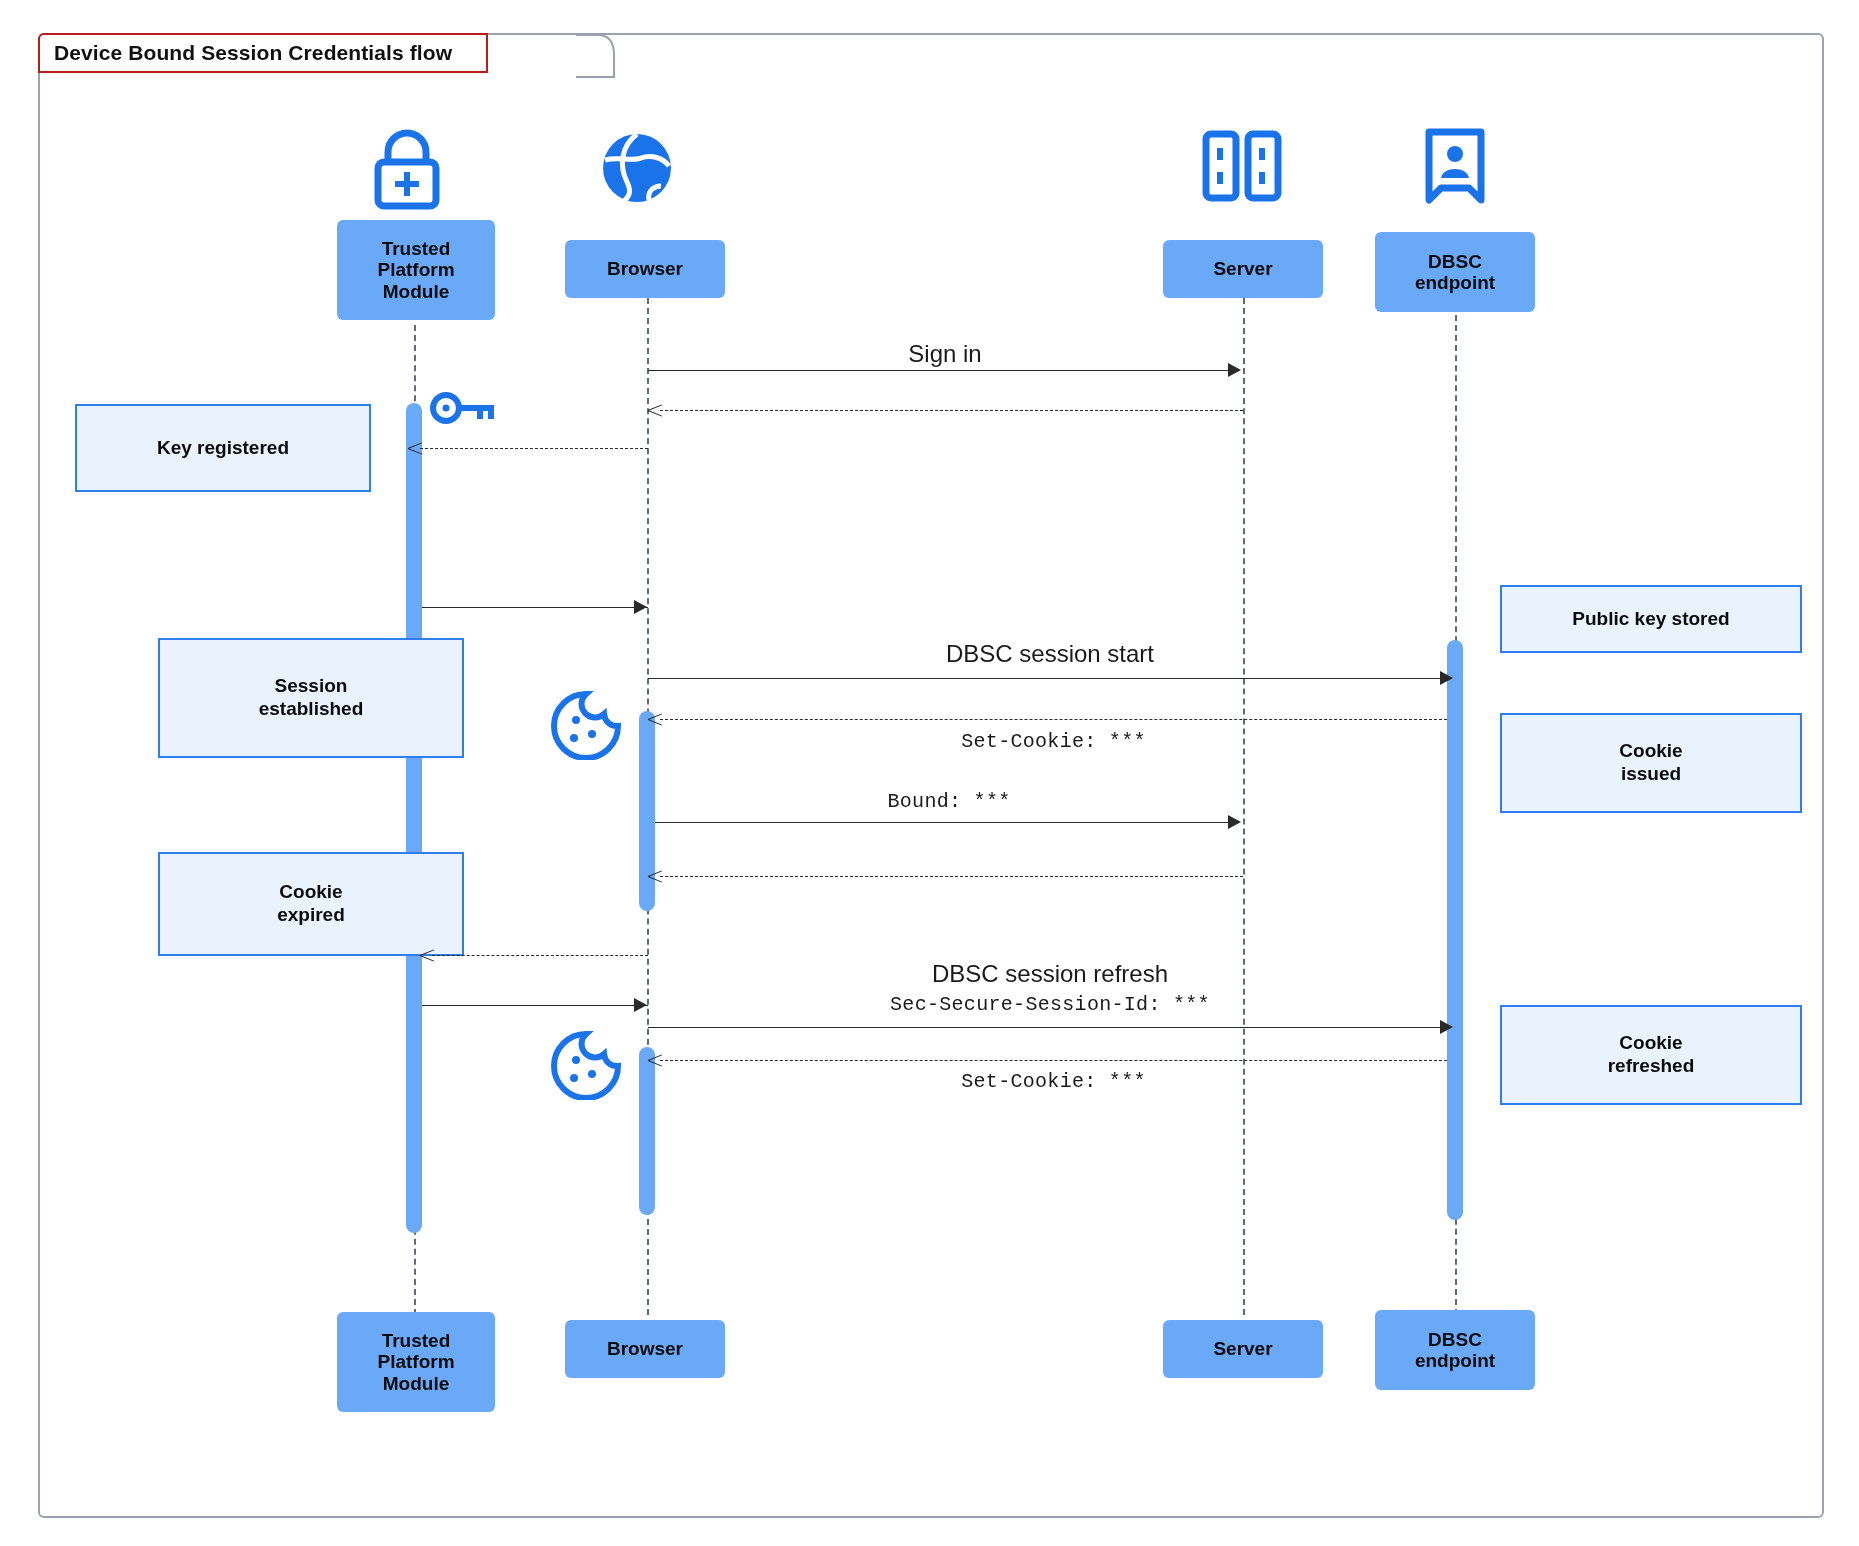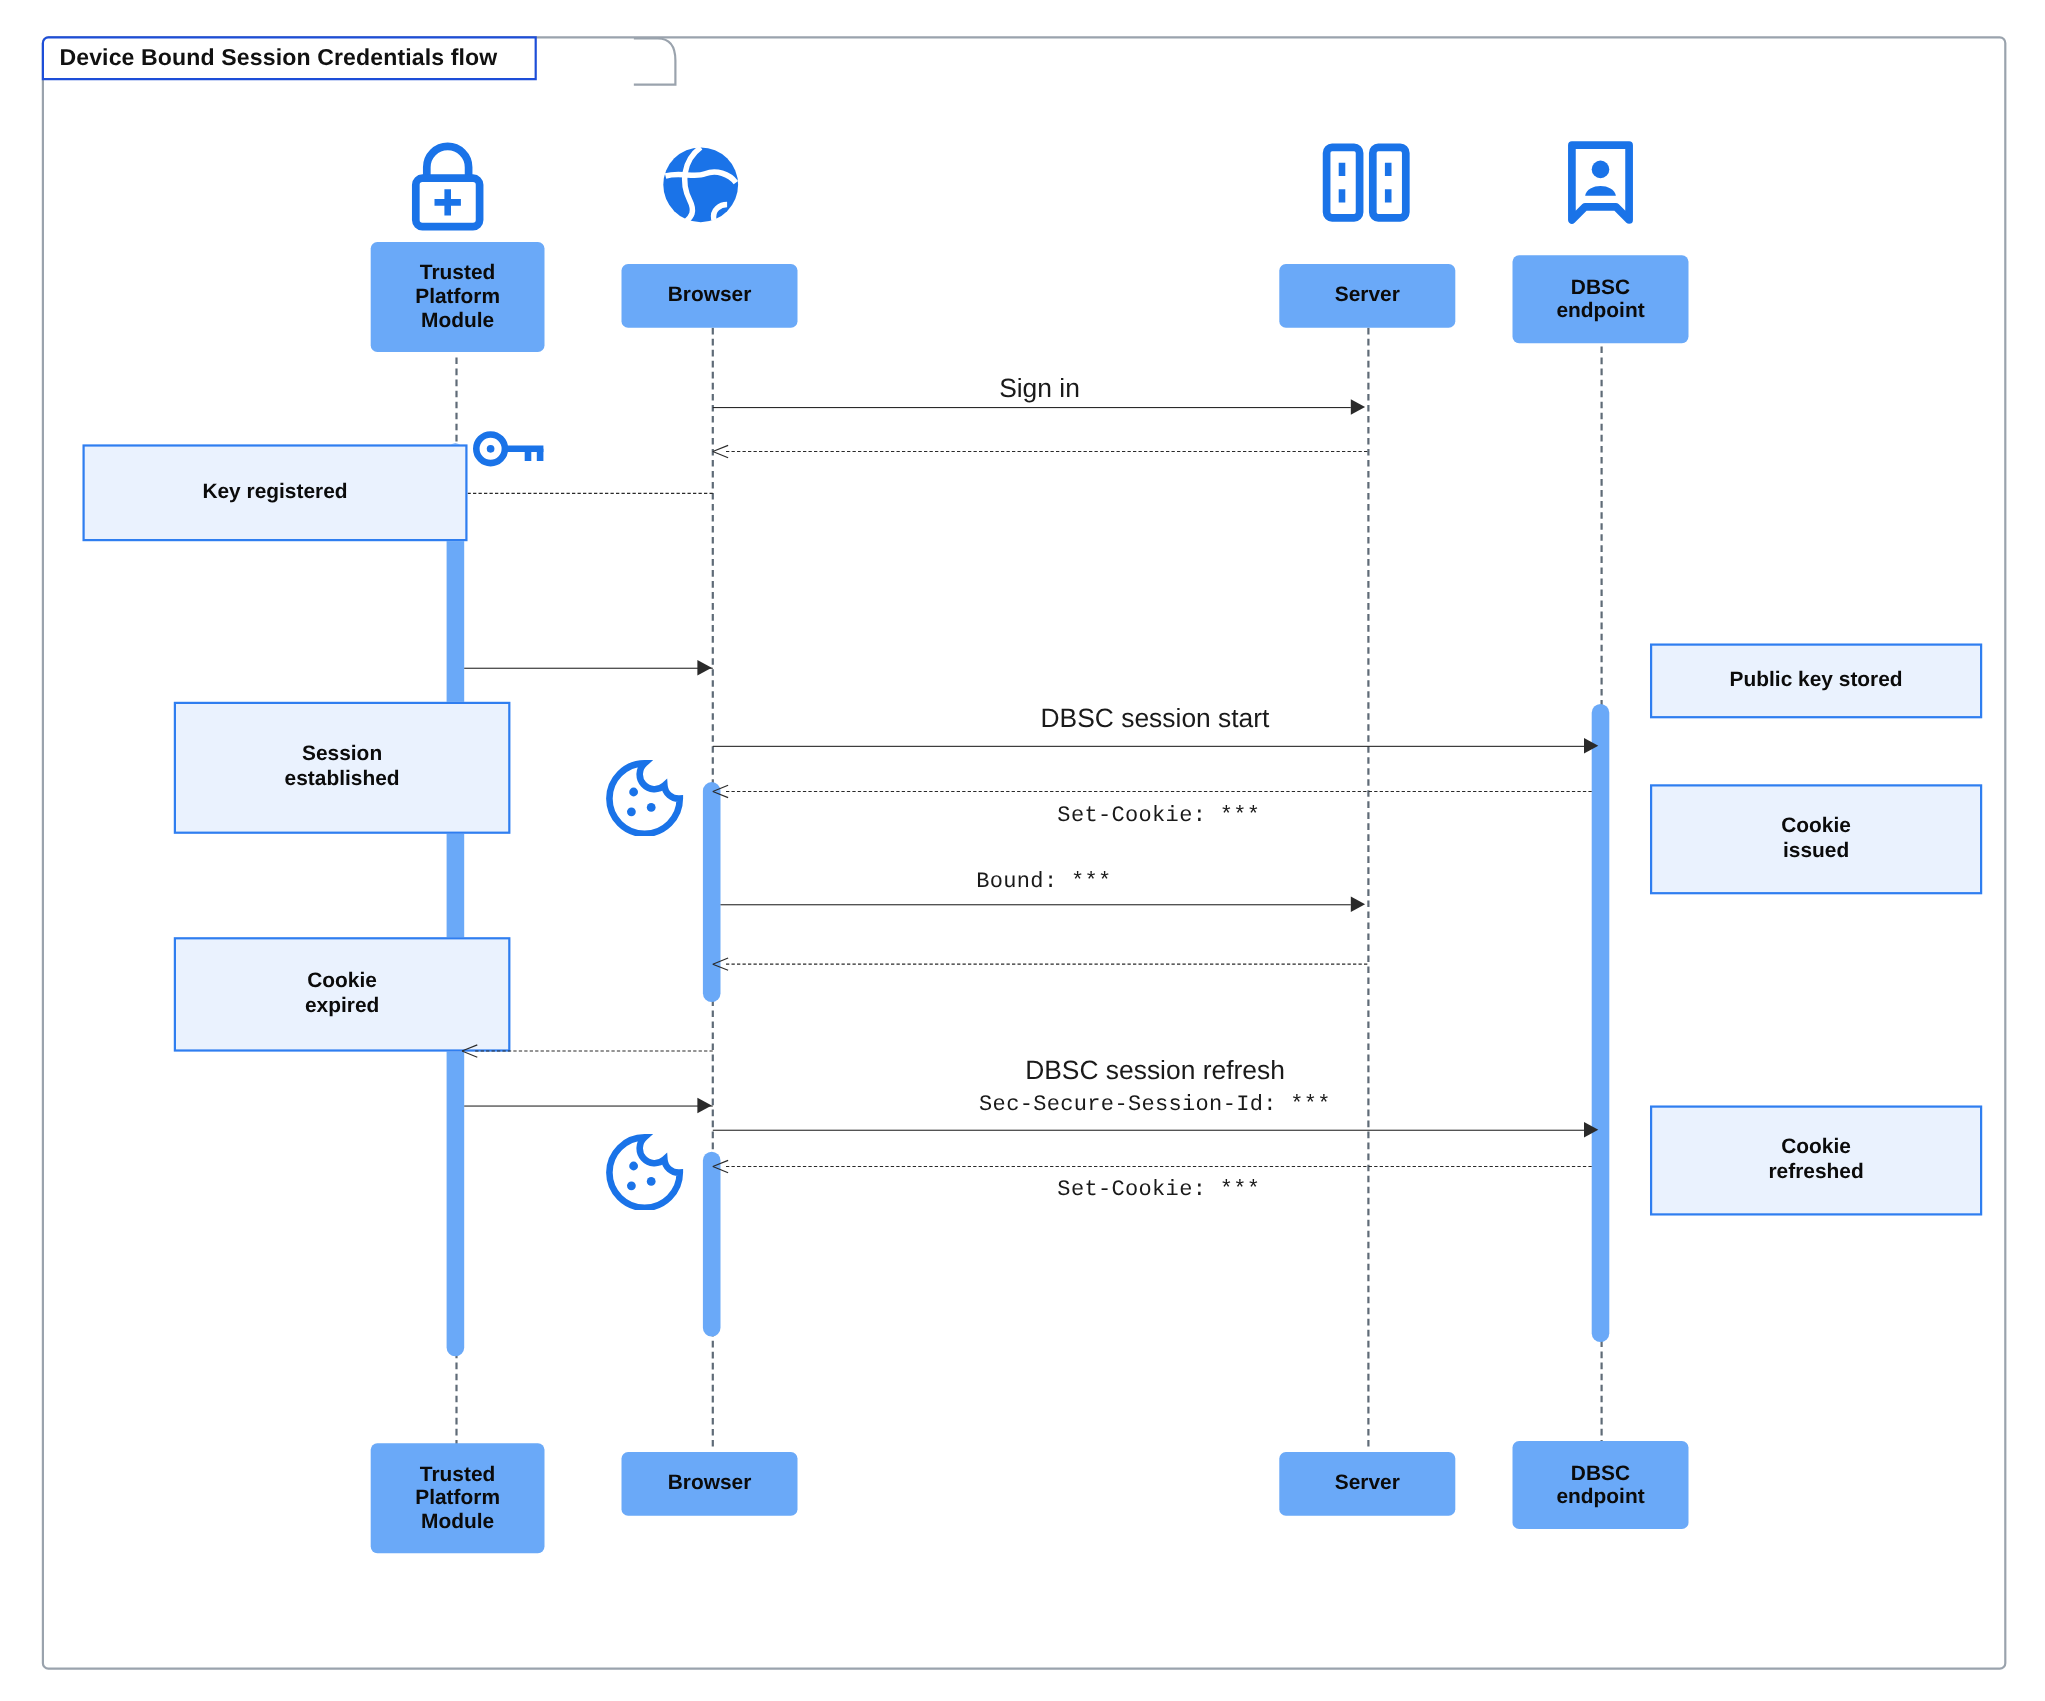--- a/index.html
+++ b/index.html
@@ -26,21 +26,21 @@
     border-radius: 6px;
     box-sizing: border-box;
     background: #ffffff;
   }
   .frame-tab {
     position: absolute;
     left: 38px;
     top: 33px;
     height: 40px;
     padding: 0 34px 0 14px;
-    border: 2px solid #1d4ed8;
+    border: 2px solid #b91c1c;
     border-top-left-radius: 6px;
     box-sizing: border-box;
     background: #ffffff;
     display: flex;
     align-items: center;
     font-size: 21px;
     font-weight: bold;
     color: #111111;
     letter-spacing: 0.1px;
   }
@@ -262,21 +262,21 @@
   <div class="arrowhead open-left" style="left:408px; top:441px;"></div>
 
   <svg class="icon" style="left:430px; top:385px;" width="70" height="46" viewBox="0 0 70 46">
     <circle cx="16" cy="23" r="13" fill="none" stroke="#1a73e8" stroke-width="6"></circle>
     <circle cx="16" cy="23" r="3.5" fill="#1a73e8"></circle>
     <line x1="28" y1="23" x2="64" y2="23" stroke="#1a73e8" stroke-width="6"></line>
     <line x1="50" y1="23" x2="50" y2="34" stroke="#1a73e8" stroke-width="6"></line>
     <line x1="61" y1="23" x2="61" y2="34" stroke="#1a73e8" stroke-width="6"></line>
   </svg>
 
-  <div class="note" style="left:75px; top:404px; width:350px; height:88px;">
+  <div class="note" style="left:75px; top:404px; width:296px; height:88px;">
     <span>Key registered</span>
   </div>
 
   <div class="msg-line" style="left:422px; top:607px; width:226px;"></div>
   <div class="arrowhead right" style="left:634px; top:600px;"></div>
 
   <div class="note" style="left:158px; top:638px; width:306px; height:120px;">
     <div>
       <div>Session</div>
       <div>established</div>

